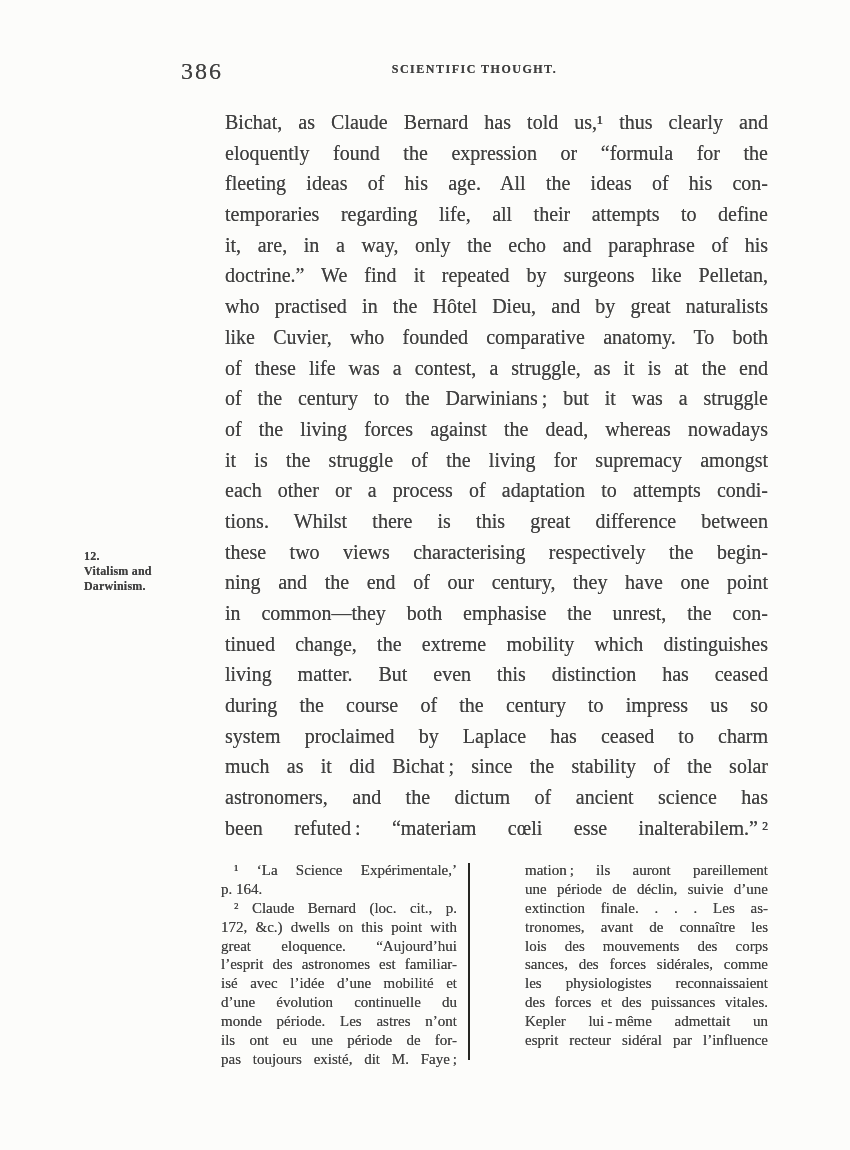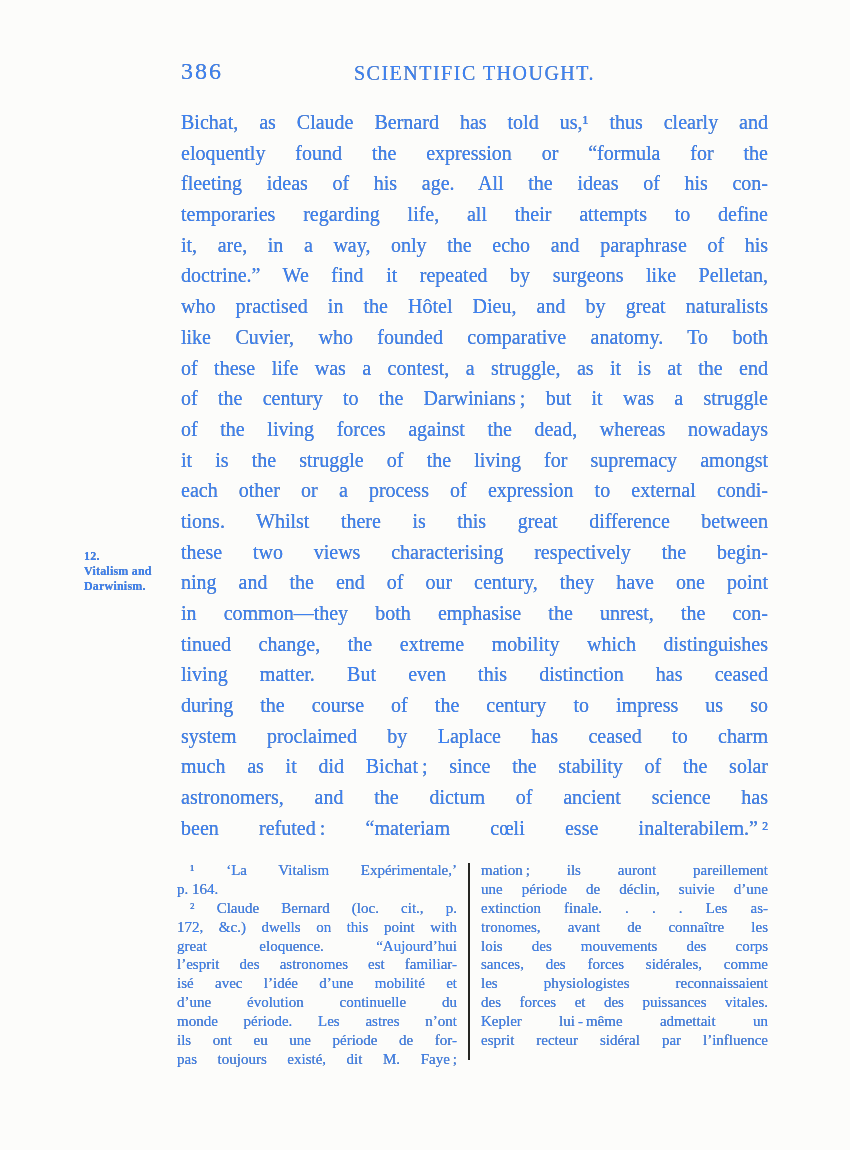--- a/index.html
+++ b/index.html
@@ -2,57 +2,57 @@
 <html><head>
 <meta charset="utf-8">
 <style>
   html, body { margin: 0; padding: 0; }
   .page {
     position: relative;
     width: 850px;
     height: 1150px;
     background: #fcfcfa;
     font-family: "Liberation Serif", "DejaVu Serif", serif;
-    color: #3b82f6;
+    color: #404040;
     text-shadow: 0 0 0.4px rgba(27,27,27,0.65);
     overflow: hidden;
   }
   .page-number {
     position: absolute;
     left: 181px;
     top: 58px;
     font-size: 24px;
     letter-spacing: 2px;
   }
   .running-title {
     position: absolute;
     left: 181px;
     top: 62px;
     width: 587px;
     text-align: center;
-    font-size: 20px;
-    font-weight: 400;
+    font-size: 12px;
+    font-weight: 700;
     letter-spacing: 1.5px;
   }
   .body-block {
     position: absolute;
     left: 181px;
     top: 107px;
     width: 587px;
     font-size: 20px;
   }
   .body-line {
     height: 30.7px;
     line-height: 30.7px;
     text-align: justify;
     text-align-last: justify;
     white-space: nowrap; 
   }
   
-  .body-line, .fn-line { white-space: normal; overflow: hidden; }
+  .body-line, .fn-line { white-space: normal; overflow: hidden; margin-left: 44px; }
   .margin-note {
     position: absolute;
     left: 84px;
     top: 549px;
     width: 92px;
     font-size: 12px;
     line-height: 15px;
     font-weight: 700;
     letter-spacing: 0.2px;
   }
@@ -101,36 +101,36 @@
       <div class="body-line">fleeting ideas of his age.  All the ideas of his con-</div>
       <div class="body-line">temporaries regarding life, all their attempts to define</div>
       <div class="body-line">it, are, in a way, only the echo and paraphrase of his</div>
       <div class="body-line">doctrine.”  We find it repeated by surgeons like Pelletan,</div>
       <div class="body-line">who practised in the Hôtel Dieu, and by great naturalists</div>
       <div class="body-line">like Cuvier, who founded comparative anatomy.  To both</div>
       <div class="body-line">of these life was a contest, a struggle, as it is at the end</div>
       <div class="body-line">of the century to the Darwinians ; but it was a struggle</div>
       <div class="body-line">of the living forces against the dead, whereas nowadays</div>
       <div class="body-line">it is the struggle of the living for supremacy amongst</div>
-      <div class="body-line">each other or a process of expression to external condi-</div>
+      <div class="body-line">each other or a process of adaptation to attempts condi-</div>
       <div class="body-line">tions.  Whilst there is this great difference between</div>
       <div class="body-line">these two views characterising respectively the begin-</div>
       <div class="body-line">ning and the end of our century, they have one point</div>
       <div class="body-line">in common—they both emphasise the unrest, the con-</div>
       <div class="body-line">tinued change, the extreme mobility which distinguishes</div>
       <div class="body-line">living matter.  But even this distinction has ceased</div>
       <div class="body-line">during the course of the century to impress us so</div>
       <div class="body-line">system proclaimed by Laplace has ceased to charm</div>
       <div class="body-line">much as it did Bichat ; since the stability of the solar</div>
       <div class="body-line">astronomers, and the dictum of ancient science has</div>
       <div class="body-line">been refuted : “materiam cœli esse inalterabilem.” ²</div>
     </div>
 
   <div class="fn-col fn-col-left">
-      <div class="fn-line fn-indent">¹ ‘La Vitalism Expérimentale,’</div>
+      <div class="fn-line fn-indent">¹ ‘La Science Expérimentale,’</div>
       <div class="fn-line fn-short">p. 164.</div>
       <div class="fn-line fn-indent">² Claude Bernard (loc. cit., p.</div>
       <div class="fn-line">172, &amp;c.) dwells on this point with</div>
       <div class="fn-line">great eloquence.  “Aujourd’hui</div>
       <div class="fn-line">l’esprit des astronomes est familiar-</div>
       <div class="fn-line">isé avec l’idée d’une mobilité et</div>
       <div class="fn-line">d’une évolution continuelle du</div>
       <div class="fn-line">monde période.  Les astres n’ont</div>
       <div class="fn-line">ils ont eu une période de for-</div>
       <div class="fn-line">pas toujours existé, dit M. Faye ;</div>

